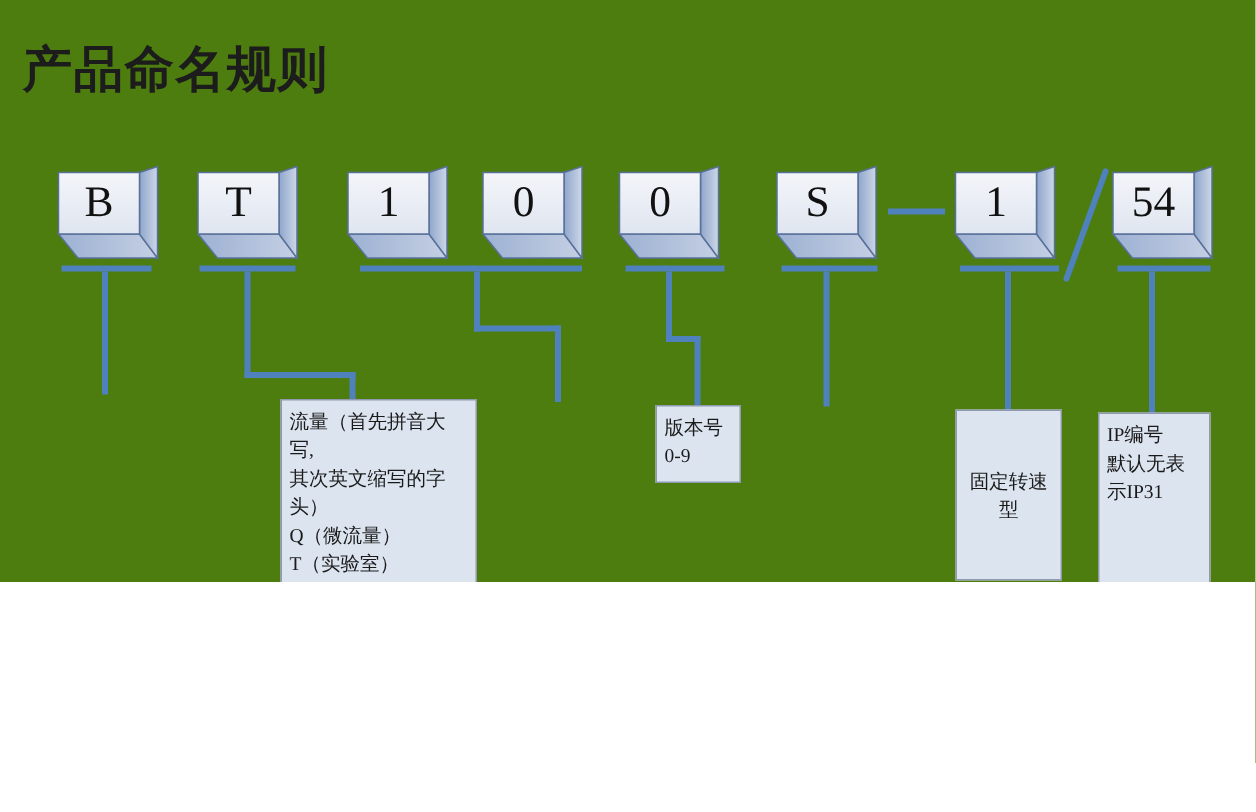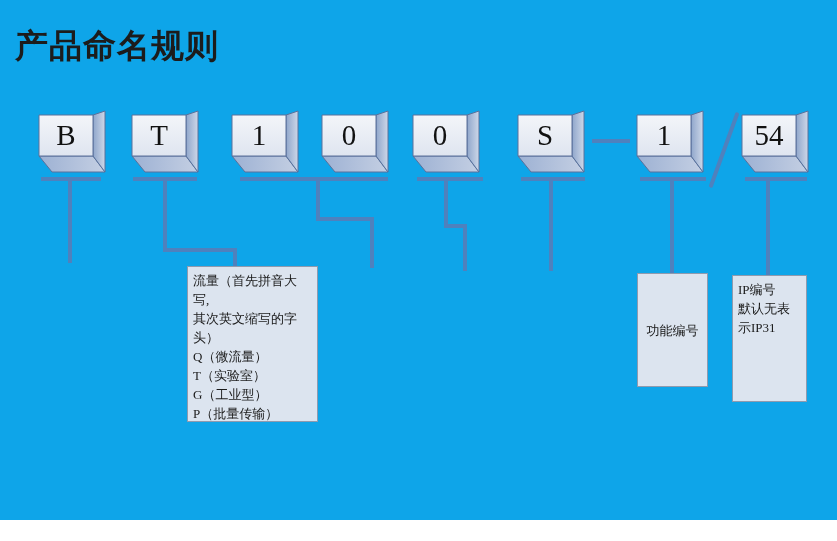--- a/index.html
+++ b/index.html
@@ -1,16 +1,16 @@
 <!DOCTYPE html>
 <html><head>
 <meta charset="utf-8">
 <style>
   html,body{margin:0;padding:0;background:#fff;}
-  .stage{position:relative;width:837px;height:520px;background:#0ea5e9;overflow:hidden;
+  .stage{position:relative;width:837px;height:388px;background:#4d7c0f;overflow:hidden;
          font-family:"Liberation Serif", serif;}
   .title{position:absolute;left:15px;top:24px;font-family:"Liberation Sans", sans-serif;
          font-weight:bold;font-size:33px;letter-spacing:1px;color:#1c1c1c;white-space:nowrap;}
   .cube{position:absolute;top:110px;width:70px;height:64px;}
   .cube svg{position:absolute;left:0;top:0;}
   .cube-label{position:absolute;left:1px;top:5px;width:54px;height:41px;
               display:flex;align-items:center;justify-content:center;
               font-size:29px;color:#111;font-family:"Liberation Serif", serif;}
   .ln{position:absolute;background:#4f81bd;}
   .v{width:4px;}
@@ -138,22 +138,26 @@
   <div class="ln v" style="left:766px;top:181px;height:95px"></div>
 
   <div class="note" style="left:187px;top:266px;width:131px;height:156px">
     <div class="note-text">流量（首先拼音大写,
 其次英文缩写的字头）
 Q（微流量）
 T（实验室）
 G（工业型）
 P（批量传输）</div>
   </div>
+  <div class="note" style="left:437px;top:270px;width:57px;height:52px">
+    <div class="note-text">版本号
+0-9</div>
+  </div>
   <div class="note note--function" style="left:637px;top:273px;width:71px;height:114px">
-    <div class="note-text">功能编号</div>
+    <div class="note-text">固定转速型</div>
   </div>
   <div class="note" style="left:732px;top:275px;width:75px;height:127px">
     <div class="note-text">IP编号
 默认无表
 示IP31</div>
   </div>
 
 </div>
 
 </body></html>

